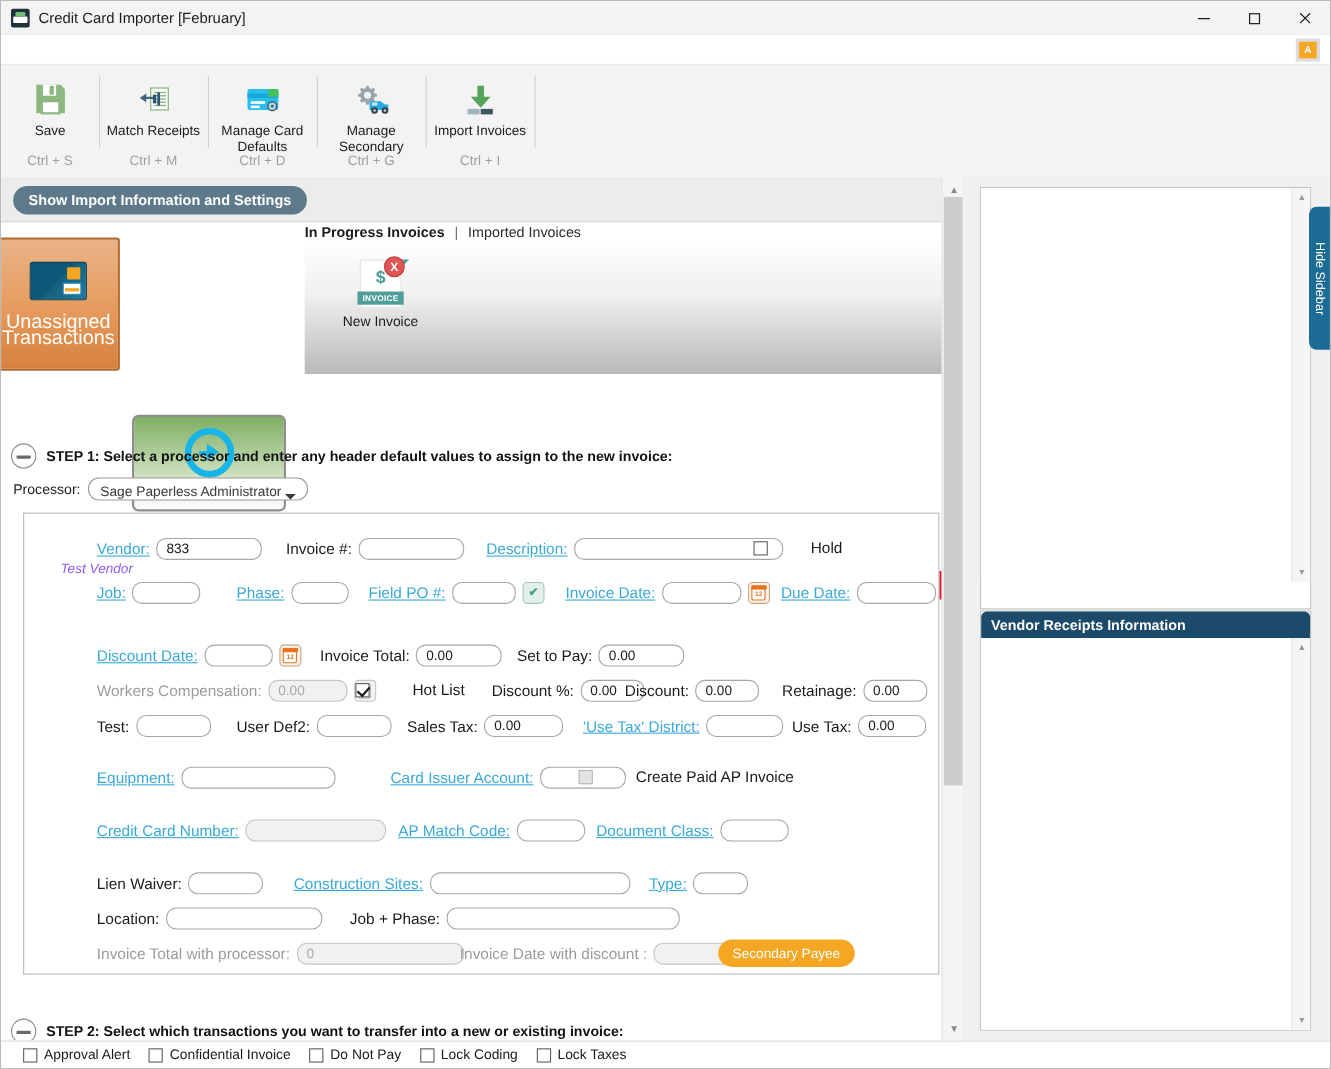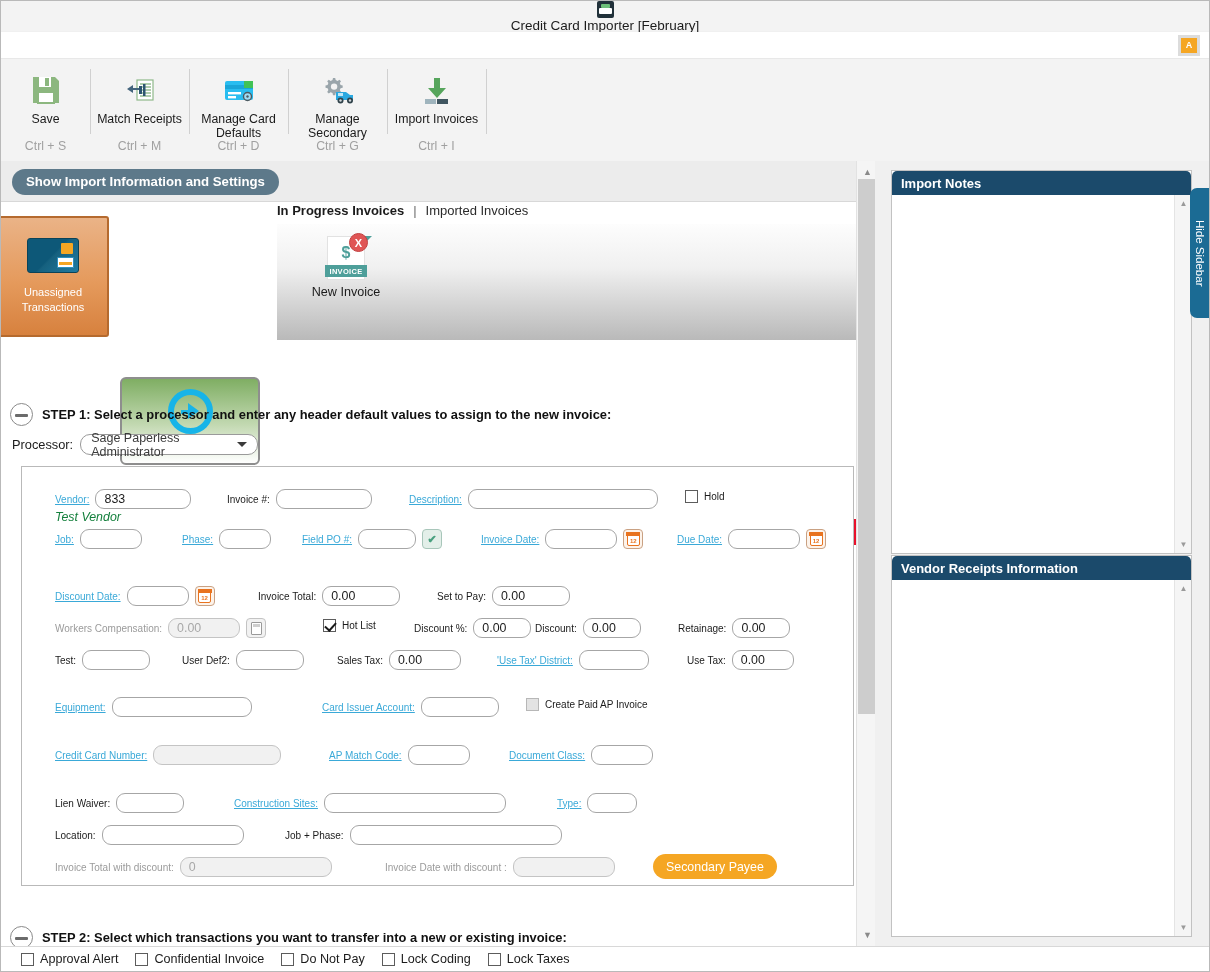--- a/index.html
+++ b/index.html
@@ -18,21 +18,20 @@
     background: #ffffff;
     overflow: hidden;
   }
 
   
   .titlebar {
     position: absolute; top: 0; left: 0; right: 0; height: 31px;
     background: #f3f3f3;
     display: flex; align-items: center;
     border-bottom: 1px solid #f0f0f0;
-    flex-direction: column;
   }
   .title-icon {
     width: 17px; height: 17px; margin-left: 9px; margin-right: 8px;
     background: #21313a; border-radius: 2px; position: relative; flex: none;
     overflow: hidden;
   }
   .title-icon::before {
     content: ""; position: absolute; left: 2px; top: 7px; width: 13px; height: 6px;
     background: #ffffff; border-radius: 1px;
   }
@@ -134,21 +133,21 @@
   }
   .card-icon .stripe {
     position: absolute; right: 4px; bottom: 4px; width: 17px; height: 11px;
     background: #ffffff; border: 1px solid #2d8fbe; border-radius: 1px;
   }
   .card-icon .stripe::after {
     content: ""; position: absolute; left: 1px; top: 4px; right: 1px; height: 3px;
     background: #f5a623;
   }
   .unassigned-label {
-    margin-top: 12px; color: #ffffff; font-size: 11px; text-align: center; line-height: 15px;
+    margin-top: 12px; color: #ffffff; font-size: 18px; text-align: center; line-height: 15px;
   }
 
   
   .transfer-tile {
     position: absolute; left: 119px; top: 216px; width: 140px; height: 88px;
     background: linear-gradient(180deg,#7fae63 0%, #c3d9b2 55%, #ffffff 100%);
     border: 2px solid #8e8e8e; border-radius: 6px;
     display: flex; flex-direction: column; align-items: center; justify-content: center;
   }
   .arrow-circle {
@@ -253,31 +252,31 @@
     content: ""; position: absolute; left: 4px; top: 10px; width: 13px; height: 3px;
     background: #6b6b6b; border-radius: 1px;
   }
   .step-text { margin-left: 9px; font-size: 12.9px; font-weight: bold; color: #111111; white-space: nowrap; }
 
   .proc-row {
     position: absolute; left: 11px; top: 273px; display: flex; align-items: center; gap: 7px;
   }
   .proc-label { font-size: 12.8px; color: #1b1b1b; }
   .proc-select {
-    width: 178px; height: 21px; border: 1px solid #9a9a9a; border-radius: 10px; background: #ffffff;
-    display: flex; align-items: center; justify-content: space-between; padding: 0 10px 0 10px;
+    width: 200px; height: 21px; border: 1px solid #9a9a9a; border-radius: 10px; background: #ffffff;
+    display: flex; align-items: flex-end; justify-content: space-between; padding: 0 10px 0 10px;
     font-size: 12.5px; color: #3a3a3a;
   }
 
   
   .formbox {
     position: absolute; left: 20px; top: 305px; width: 833px; height: 420px;
     border: 1px solid #b9b9b9; background: #ffffff;
   }
-  .fld-label { font-size: 10px; color: #1b1b1b; white-space: nowrap; }
+  .fld-label { font-size: 14px; color: #1b1b1b; white-space: nowrap; margin-left: 33px; }
   .fld-label.link { color: #3aa9d8; text-decoration: underline; }
   .fld-label.dim { color: #9b9b9b; }
   .inp {
     height: 20px; border: 1px solid #a6a6a6; border-radius: 9px; background: #ffffff;
     font-size: 12.4px; color: #1b1b1b; display: flex; align-items: center; padding: 0 8px;
     line-height: 1;
   }
   .inp.dim { background: #f1f1f1; color: #a8a8a8; border-color: #c4c4c4; }
   .row { position: absolute; display: flex; align-items: center; }
   .gap6 { gap: 6px; }
@@ -307,21 +306,21 @@
     width: 20px; height: 20px; border: 1px solid #c3c3c3; border-radius: 4px;
     background: #f2f2f2; display: flex; align-items: center; justify-content: center; flex: none;
   }
   .calc-ico {
     width: 11px; height: 13px; border: 1px solid #9a9a9a; background: #ffffff; border-radius: 1px;
     position: relative;
   }
   .calc-ico::before {
     content:""; position:absolute; left:1px; right:1px; top:1px; height:3px; background:#cfcfcf;
   }
-  .italic-note { position: absolute; font-size: 12.4px; font-style: italic; color: #15803d; }
+  .italic-note { position: absolute; font-size: 12.4px; font-style: italic; color: #8b5cf6; }
 
   .sec-payee {
     position: absolute; background: #f5a623; color: #ffffff; border-radius: 13px;
     height: 25px; padding: 0 13px; display: flex; align-items: center;
     font-size: 12.4px; white-space: nowrap;
   }
 
   
   .vscroll {
     position: absolute; right: 0; top: 0; width: 21px; bottom: 0; background: #f5f5f5;
@@ -721,21 +720,21 @@
         <div class="row gap6" style="left:33px; top:358px;">
           <span class="fld-label">Location:</span>
           <span class="inp" style="width:142px;"></span>
         </div>
         <div class="row gap6" style="left:263px; top:358px;">
           <span class="fld-label">Job + Phase:</span>
           <span class="inp" style="width:212px;"></span>
         </div>
 
         <div class="row gap6" style="left:33px; top:390px;">
-          <span class="fld-label dim">Invoice Total with discount:</span>
+          <span class="fld-label dim">Invoice Total with processor:</span>
           <span class="inp dim" style="width:152px;">0</span>
         </div>
         <div class="row gap6" style="left:363px; top:390px;">
           <span class="fld-label dim">Invoice Date with discount :</span>
           <span class="inp dim" style="width:102px;"></span>
         </div>
         <div class="sec-payee" style="left:631px; top:387px;">Secondary Payee</div>
       </div>
 
       <div class="step-row" style="top:765px;">
@@ -746,21 +745,20 @@
       <div class="vscroll">
         <div class="arrow up">▲</div>
         <div class="thumb"></div>
         <div class="arrow dn">▼</div>
       </div>
     </div>
 
     <div class="sidebar">
 
       <div class="panel" style="top:9px; height:384px;">
-        <div class="panel-head">Import Notes</div>
         <div class="panel-body" style="height:358px;">
           <div class="panel-scroll">
             <div class="a up">▲</div>
             <div class="a dn">▼</div>
           </div>
         </div>
       </div>
 
       <div class="panel" style="top:394px; bottom:9px;">
         <div class="panel-head">Vendor Receipts Information</div>

